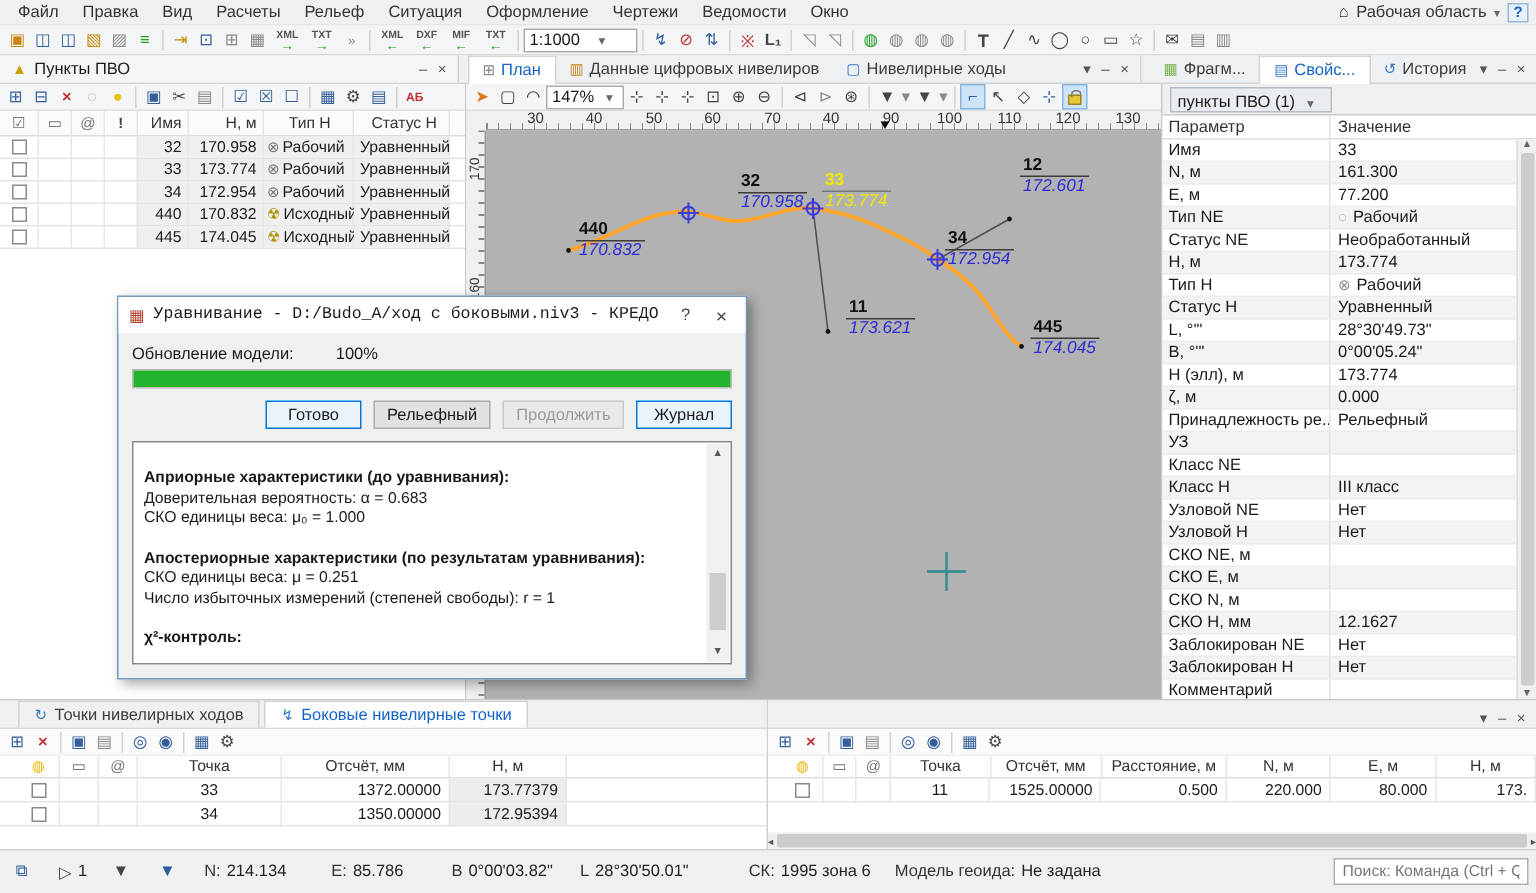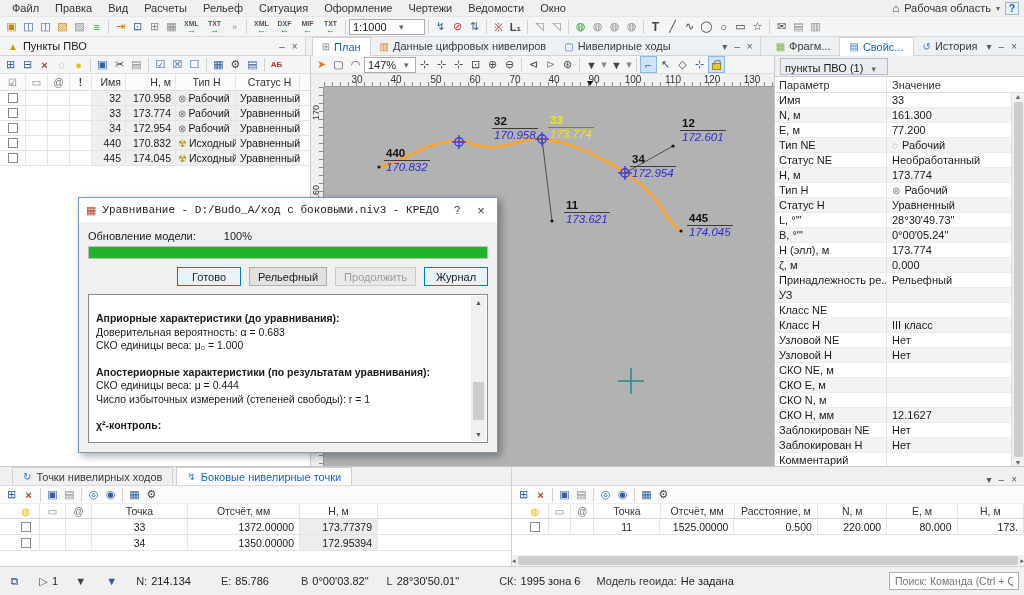--- a/index.html
+++ b/index.html
@@ -485,21 +485,21 @@
       <div class="ptelev">173.774</div>
     </div>
     <div class="ptlabel" style="left:240px;top:112px">
       <div class="ptname">11</div>
       <div class="ptelev">173.621</div>
     </div>
     <div class="ptlabel" style="left:306px;top:66px">
       <div class="ptname">34</div>
       <div class="ptelev">172.954</div>
     </div>
-    <div class="ptlabel" style="left:356px;top:30px">
+    <div class="ptlabel" style="left:356px;top:17px">
       <div class="ptname">12</div>
       <div class="ptelev">172.601</div>
     </div>
     <div class="ptlabel" style="left:363px;top:125px">
       <div class="ptname">445</div>
       <div class="ptelev">174.045</div>
     </div>
   </div>
 </div>
 
@@ -693,21 +693,21 @@
     <span class="btn focus">Готово</span>
     <span class="btn">Рельефный</span>
     <span class="btn disabled">Продолжить</span>
     <span class="btn focus">Журнал</span>
   </div>
   <div id="dlg-log">
     <div class="nw log-b spc">Априорные характеристики (до уравнивания):</div>
     <div class="nw">Доверительная вероятность: α = 0.683</div>
     <div class="nw">СКО единицы веса: μ₀ = 1.000</div>
     <div class="nw log-b spc">Апостериорные характеристики (по результатам уравнивания):</div>
-    <div class="nw">СКО единицы веса: μ = 0.444</div>
+    <div class="nw">СКО единицы веса: μ = 0.251</div>
     <div class="nw">Число избыточных измерений (степеней свободы): r = 1</div>
     <div class="nw log-b spc">χ²-контроль:</div>
 
     <div id="log-scroll">
       <span>▲</span>
       <div id="log-thumb"></div>
       <span style="margin-top:auto">▼</span>
     </div>
   </div>
 </div>

